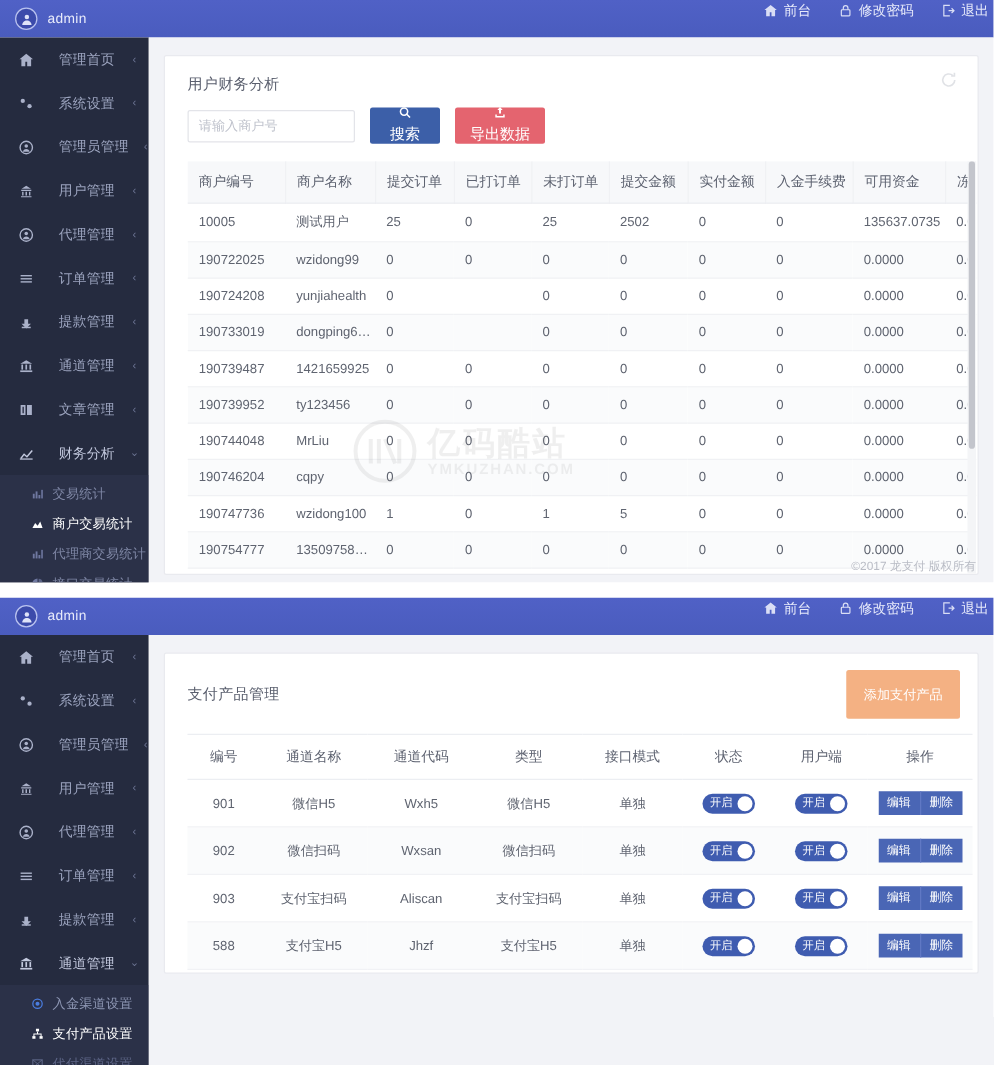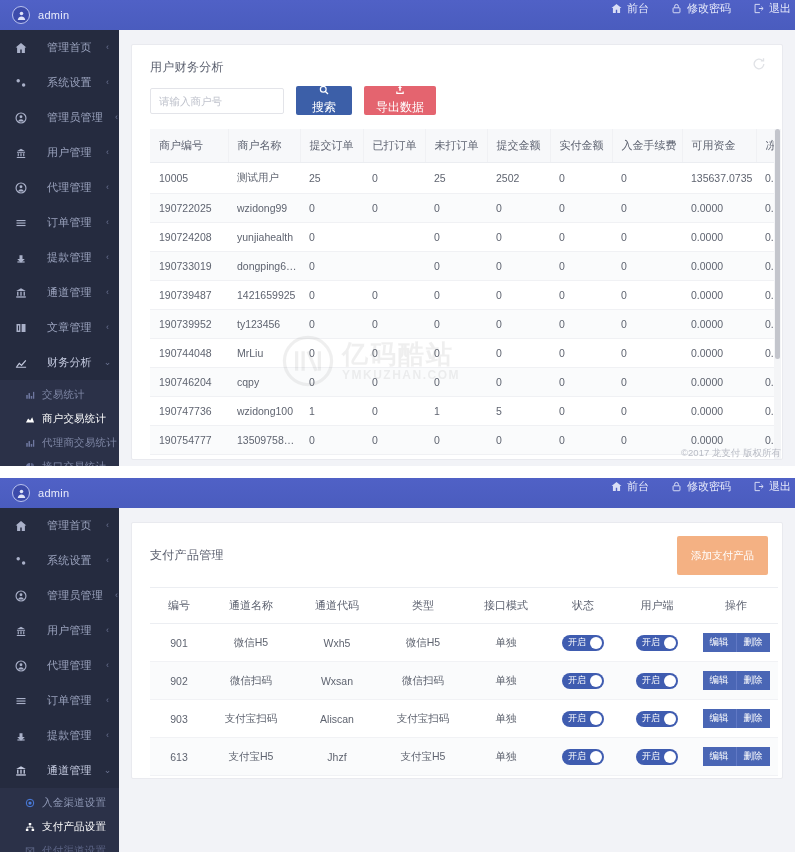--- a/index.html
+++ b/index.html
@@ -896,21 +896,21 @@
                 <td><span class="toggle">
                     <span>开启</span>
                     <span class="knob"></span>
                   </span></td>
                 <td><span class="op-group">
                     <button class="op-btn">编辑</button>
                     <button class="op-btn">删除</button>
                   </span></td>
               </tr>
               <tr class="alt">
-                <td>613</td>
+                <td>588</td>
                 <td>支付宝H5</td>
                 <td>Jhzf</td>
                 <td>支付宝H5</td>
                 <td>单独</td>
                 <td><span class="toggle">
                     <span>开启</span>
                     <span class="knob"></span>
                   </span></td>
                 <td><span class="toggle">
                     <span>开启</span>

